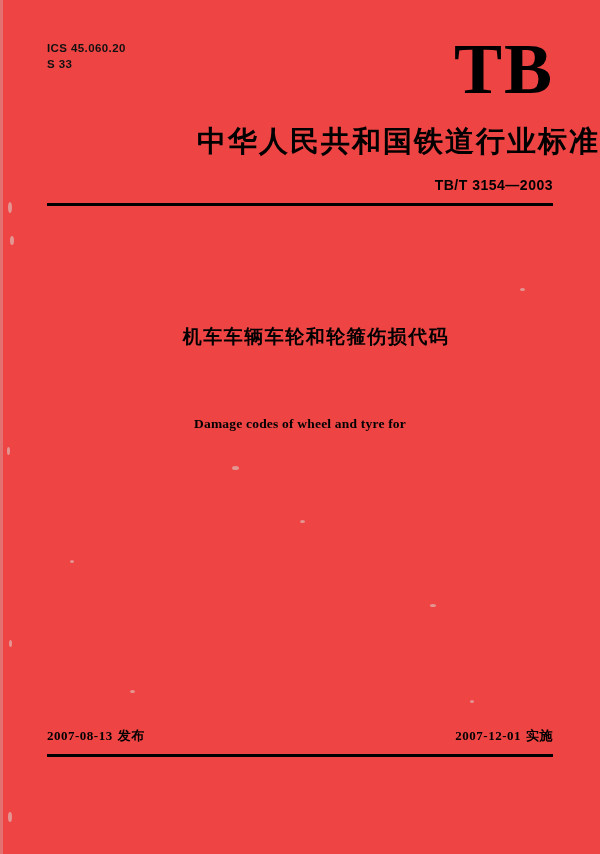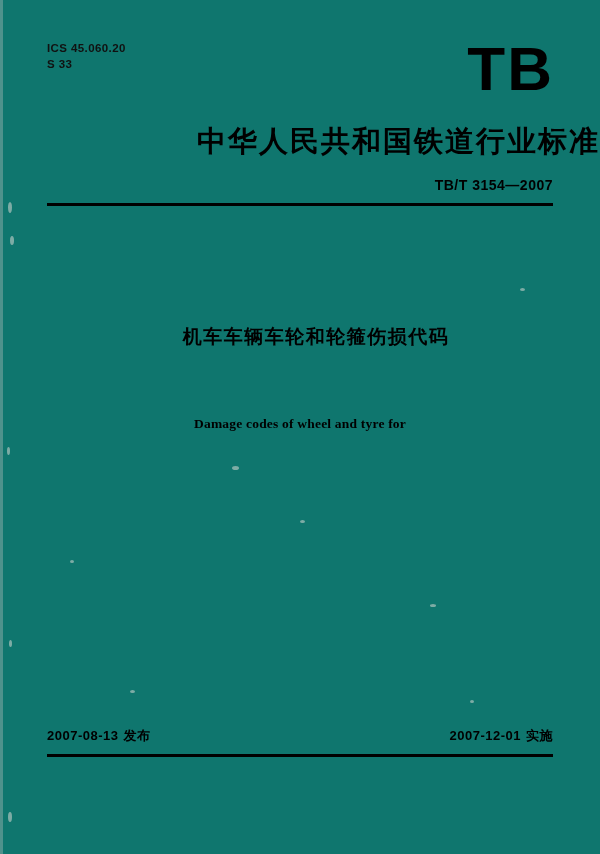--- a/index.html
+++ b/index.html
@@ -11,21 +11,21 @@
     height: 854px;
     background: #ffffff;
     font-family: "Liberation Serif", serif;
     color: #000000;
     overflow: hidden;
   }
   .page {
     position: relative;
     width: 600px;
     height: 854px;
-    background: #0f766e;
+    background: #ef4444;
   }
   
   .speckle {
     position: absolute;
     background: #d8d8d4;
     border-radius: 50%;
     opacity: .55;
   }
   .content {
     position: absolute;
@@ -42,22 +42,22 @@
     font-size: 11.5px;
     font-weight: bold;
     letter-spacing: .4px;
     line-height: 16px;
     color: #111;
   }
   .tb-logo {
     position: absolute;
     right: 46px;
     top: 38px;
-    font-family: Liberation Sans, sans-serif;
-    font-size: 62px;
+    font-family: Liberation Serif, serif;
+    font-size: 72px;
     font-weight: bold;
     letter-spacing: 2px;
     line-height: 62px;
     color: #000;
   }
   .main-title {
     position: absolute;
     left: 4px;
     right: 0;
     top: 122px;
@@ -120,21 +120,21 @@
     top: 727px;
     display: flex;
     justify-content: space-between;
     font-family: "DejaVu Sans", sans-serif;
     font-size: 13px;
     font-weight: bold;
     letter-spacing: .5px;
     color: #000;
   }
   .date-row .date-num {
-    font-family: Liberation Sans, sans-serif;
+    font-family: Liberation Serif, serif;
   }
   .bottom-rule {
     position: absolute;
     left: 47px;
     right: 47px;
     top: 754px;
     height: 3px;
     background: #000;
   }
   .publisher {
@@ -182,21 +182,21 @@
 
   <div class="ics-block">
     <div>ICS 45.060.20</div>
     <div>S 33</div>
   </div>
 
   <div class="tb-logo">TB</div>
 
   <div class="main-title">中华人民共和国铁道行业标准</div>
 
-  <div class="std-number">TB/T 3154—2007</div>
+  <div class="std-number">TB/T 3154—2003</div>
 
   <div class="rule"></div>
 
   <div class="cn-subject">机车车辆车轮和轮箍伤损代码</div>
 
   <div class="en-subject">
     <div>Damage codes of wheel and tyre for</div>
   </div>
 
   <div class="date-row">

